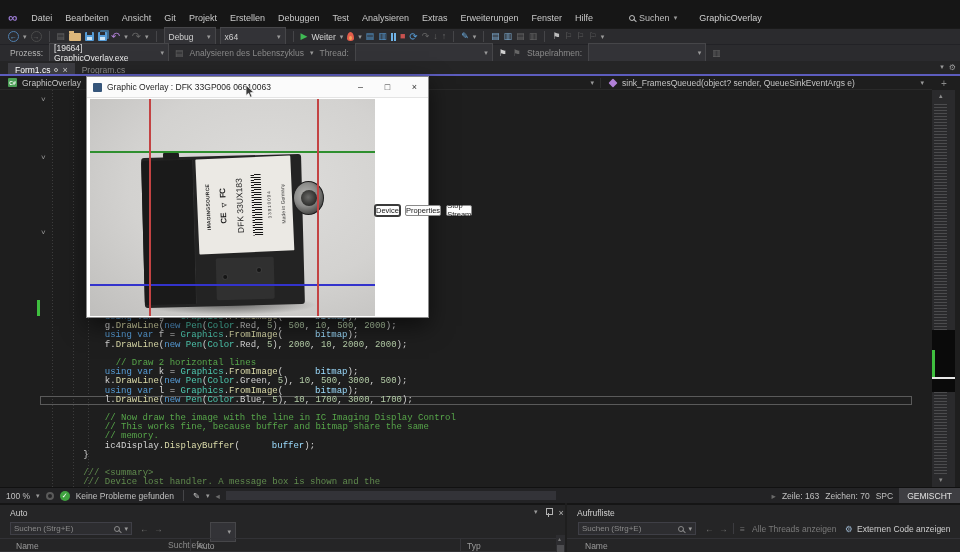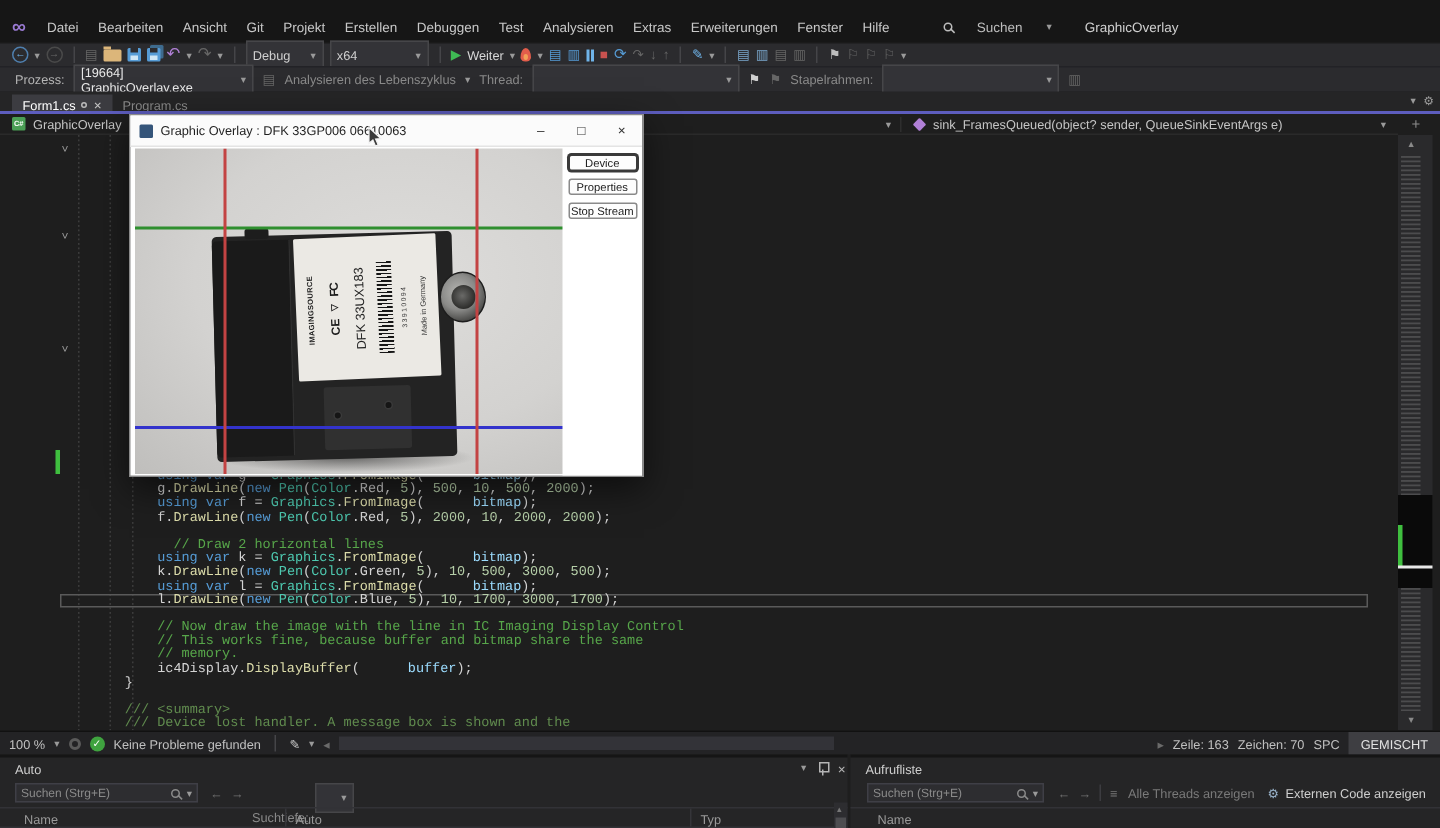--- a/index.html
+++ b/index.html
@@ -5,21 +5,21 @@
   * { box-sizing: border-box; margin:0; padding:0; }
   html,body { width:960px; height:552px; background:#111; overflow:hidden; }
   body { font-family:"Liberation Sans",sans-serif; position:relative; color:#ccc; }
   #stage { position:absolute; inset:0; width:960px; height:552px; background:#1e1e1e; }
   .abs { position:absolute; }
 
   
   #titlebar { left:0; top:0; width:960px; height:28px; background:#161616; display:flex; align-items:center; gap:8px; padding:8px 0 0 8px; font-size:9px; color:#c8c8c8; }
   #vs-logo { color:#9b7bd4; font-size:13px; font-weight:bold; margin-right:4px; line-height:10px; }
   .menu-item { cursor:default; padding:1px 2px; }
-  #title-search { display:flex; align-items:center; gap:16px; margin-left:26px; color:#bdbdbd; }
+  #title-search { display:flex; align-items:center; gap:4px; margin-left:26px; color:#bdbdbd; }
   #app-title { margin-left:14px; color:#cfcfcf; }
   .mag { width:6px; height:6px; border:1px solid currentColor; border-radius:50%; position:relative; display:inline-block; }
   .mag::after { content:""; position:absolute; width:4px; height:1px; background:currentColor; transform:rotate(45deg); right:-3px; bottom:-1px; }
   .chev { font-size:7px; color:#9a9a9a; }
 
   
   #toolbar { left:0; top:28px; width:960px; height:16px; background:#2b2b2e; border-top:1px solid #1a1a1a; display:flex; align-items:center; gap:4px; padding:0 0 0 8px; font-size:9px; }
   .tb-ic { font-size:9px; line-height:9px; color:#bdbdbd; }
   .dim { color:#666 !important; }
   .blue { color:#569cd6 !important; }
@@ -105,21 +105,21 @@
   .vsb .thumb { position:absolute; left:1px; top:10px; width:7px; height:8px; background:#4d4d50; }
 
   
   #ovwin { left:86px; top:76px; width:343px; height:242px; background:#fff; border:1px solid #8a8a8a; box-shadow:0 8px 22px rgba(0,0,0,.55); z-index:20; }
   #ovtitle { position:absolute; left:0; top:0; right:0; height:21px; background:#fbfbfb; border-bottom:1px solid #e4e4e4; display:flex; align-items:center; padding-left:6px; gap:5px; font-size:8.5px; color:#1f1f1f; }
   .win-ic { width:9px; height:9px; background:#35557a; border-radius:1px; display:inline-block; }
   .winbtns { margin-left:auto; display:flex; height:21px; }
   .winbtn { width:27px; height:21px; display:flex; align-items:center; justify-content:center; font-size:9px; color:#333; }
   #cam-view { position:absolute; left:3px; top:22px; width:286px; height:217px; overflow:hidden;
     background:radial-gradient(ellipse at 62% 40%, #dedddb 0%, #d3d2d0 55%, #bfbebc 100%); }
-  #win-side { position:absolute; right:0; top:21px; width:53px; bottom:0; background:#fff; display:flex; flex-direction:column; align-items:center; padding-top:5px; gap:5px; }
+  #win-side { position:absolute; right:0; top:21px; width:53px; bottom:0; background:#fff; display:flex; flex-direction:row; align-items:center; padding-top:5px; gap:5px; }
   .ov-btn { width:46px; height:11px; border:1px solid #8a8a8a; border-radius:2px; background:#fdfdfd; color:#1a1a1a; font-size:7.5px; display:flex; align-items:center; justify-content:center; font-family:"Liberation Sans",sans-serif; }
   .ov-btn.default { border:1px solid #3a3a3a; box-shadow:0 0 0 1px #3a3a3a; }
   .hline, .vline { position:absolute; }
   #ln-green { left:0; right:0; top:52px; height:2px; background:#2f8f2f; }
   #ln-blue { left:0; right:0; top:185px; height:2px; background:#3333cc; }
   #ln-red1 { top:0; bottom:0; left:59px; width:2px; background:#c34343; }
   #ln-red2 { top:0; bottom:0; left:227px; width:2px; background:#c34343; }
   #cam-shadow { position:absolute; left:52px; top:196px; width:175px; height:20px; background:radial-gradient(ellipse, rgba(20,20,20,.55), rgba(20,20,20,0) 70%); }
   #cam-body { position:absolute; left:53px; top:57px; width:160px; height:150px; background:#232323; border-radius:3px; transform:rotate(-1.5deg); }
   #cam-back { position:absolute; left:0; top:3px; width:52px; height:144px; background:#1a1a1a; border-right:1px solid #303030; border-radius:3px 0 0 3px; }

